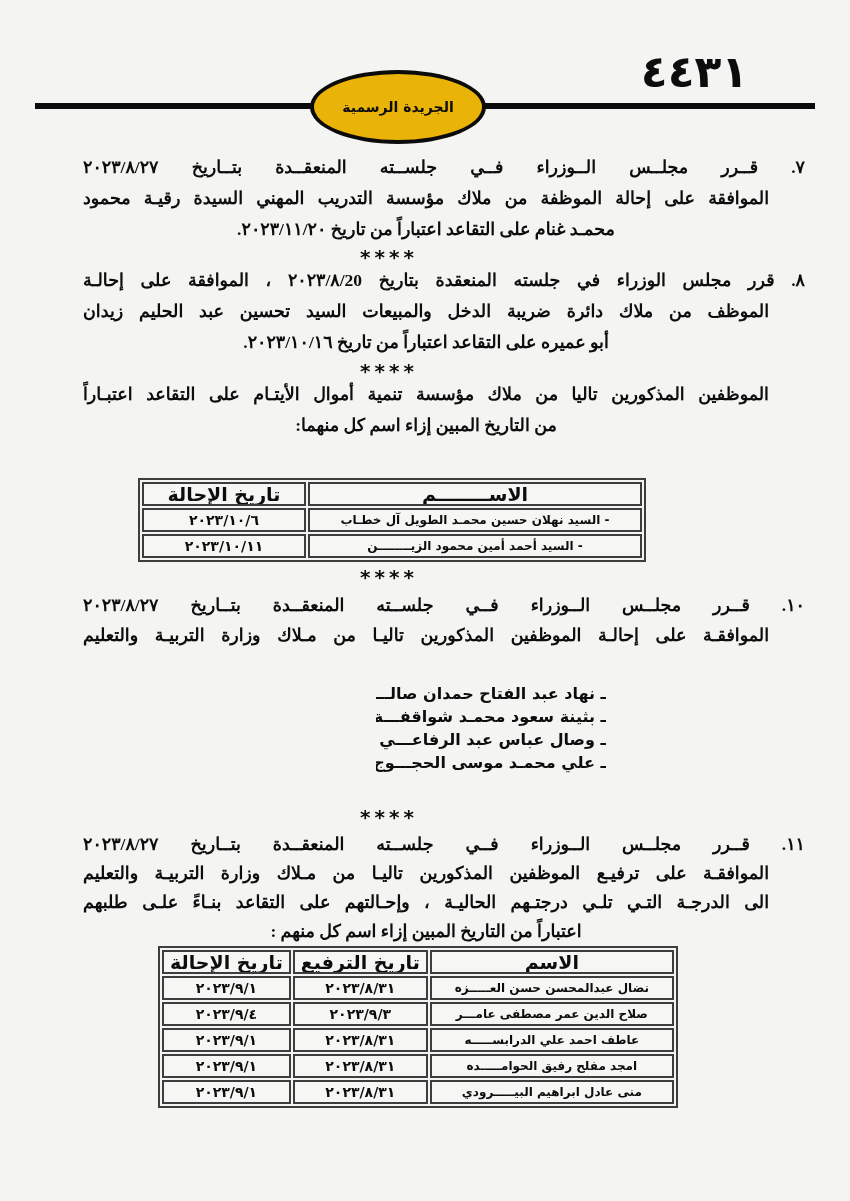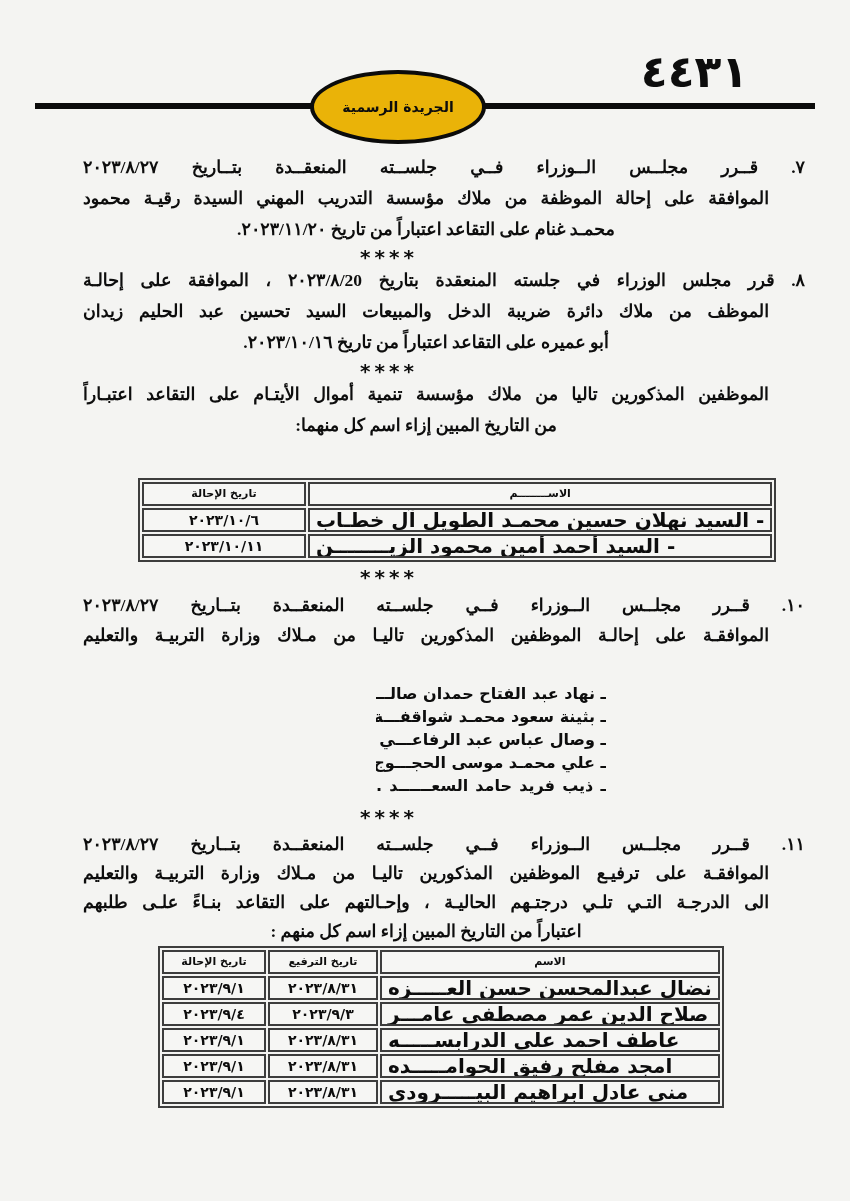--- a/index.html
+++ b/index.html
@@ -28,22 +28,22 @@
     letter-spacing:4px;line-height:22px;}
   
   .names{left:376px;width:230px;direction:rtl;font-size:16px;line-height:23px;}
   .names .ln{text-align:justify;text-align-last:justify;
     white-space:nowrap;overflow:hidden;}
   
   table.gz{position:absolute;direction:rtl;border-collapse:separate;
     border-spacing:2px;border:2px solid #3d3d3d;table-layout:fixed;}
   table.gz th,table.gz td{border:2px solid #3d3d3d;padding:0 6px;
     white-space:nowrap;overflow:hidden;background:#f6f6f4;}
-  table.gz th{text-align:center;font-size:11px;}
-  td.c-name{text-align:left;font-size:20px;}
+  table.gz th{text-align:center;font-size:19px;}
+  td.c-name{text-align:center;font-size:12px;}
   td.c-date{text-align:center;font-size:14px;letter-spacing:2px;}
   .t1{top:478px;left:138px;}
   .t1 th,.t1 td{height:20px;line-height:20px;}
   .t1 .w-name{width:318px;}
   .t1 .w-date{width:148px;}
   .t2{top:946px;left:158px;}
   .t2 th,.t2 td{height:20px;line-height:20px;}
   .t2 .w-name{width:228px;}
   .t2 .w-prom{width:94px;}
   .t2 .w-ref{width:88px;}
@@ -100,21 +100,20 @@
 <section class="abs decree" style="top:590px;line-height:30px;">
   <div class="ln first">١٠. قــرر مجلــس الــوزراء فــي جلســته المنعقــدة بتــاريخ ٢٠٢٣/٨/٢٧</div>
   <div class="ln mid">الموافقـة على إحالـة الموظفين المذكورين تاليـا من مـلاك وزارة التربيـة والتعليم</div>
 </section>
 
 <section class="abs names" style="top:682px;">
   <div class="ln">ـ نهاد عبد الفتاح حمدان صالـــح .</div>
   <div class="ln">ـ بثينة سعود محمـد شواقفـــة .</div>
   <div class="ln">ـ وصال عباس عبد الرفاعـــي .</div>
   <div class="ln">ـ علي محمـد موسى الحجـــوج .</div>
-  <div class="ln">ـ ذيب فريد حامد السعــــــد .</div>
 </section>
 
 <div class="abs sep" style="top:806px;">****</div>
 
 <section class="abs decree" style="top:830px;line-height:29px;">
   <div class="ln first">١١. قــرر مجلــس الــوزراء فــي جلســته المنعقــدة بتــاريخ ٢٠٢٣/٨/٢٧</div>
   <div class="ln mid">الموافقـة على ترفيـع الموظفين المذكورين تاليـا من مـلاك وزارة التربيـة والتعليم</div>
   <div class="ln mid">الى الدرجـة التـي تلـي درجتـهم الحاليـة ، وإحـالتهم على التقاعد بنـاءً علـى طلبهم</div>
   <div class="ln last">اعتباراً من التاريخ المبين إزاء اسم كل منهم :</div>
 </section>

